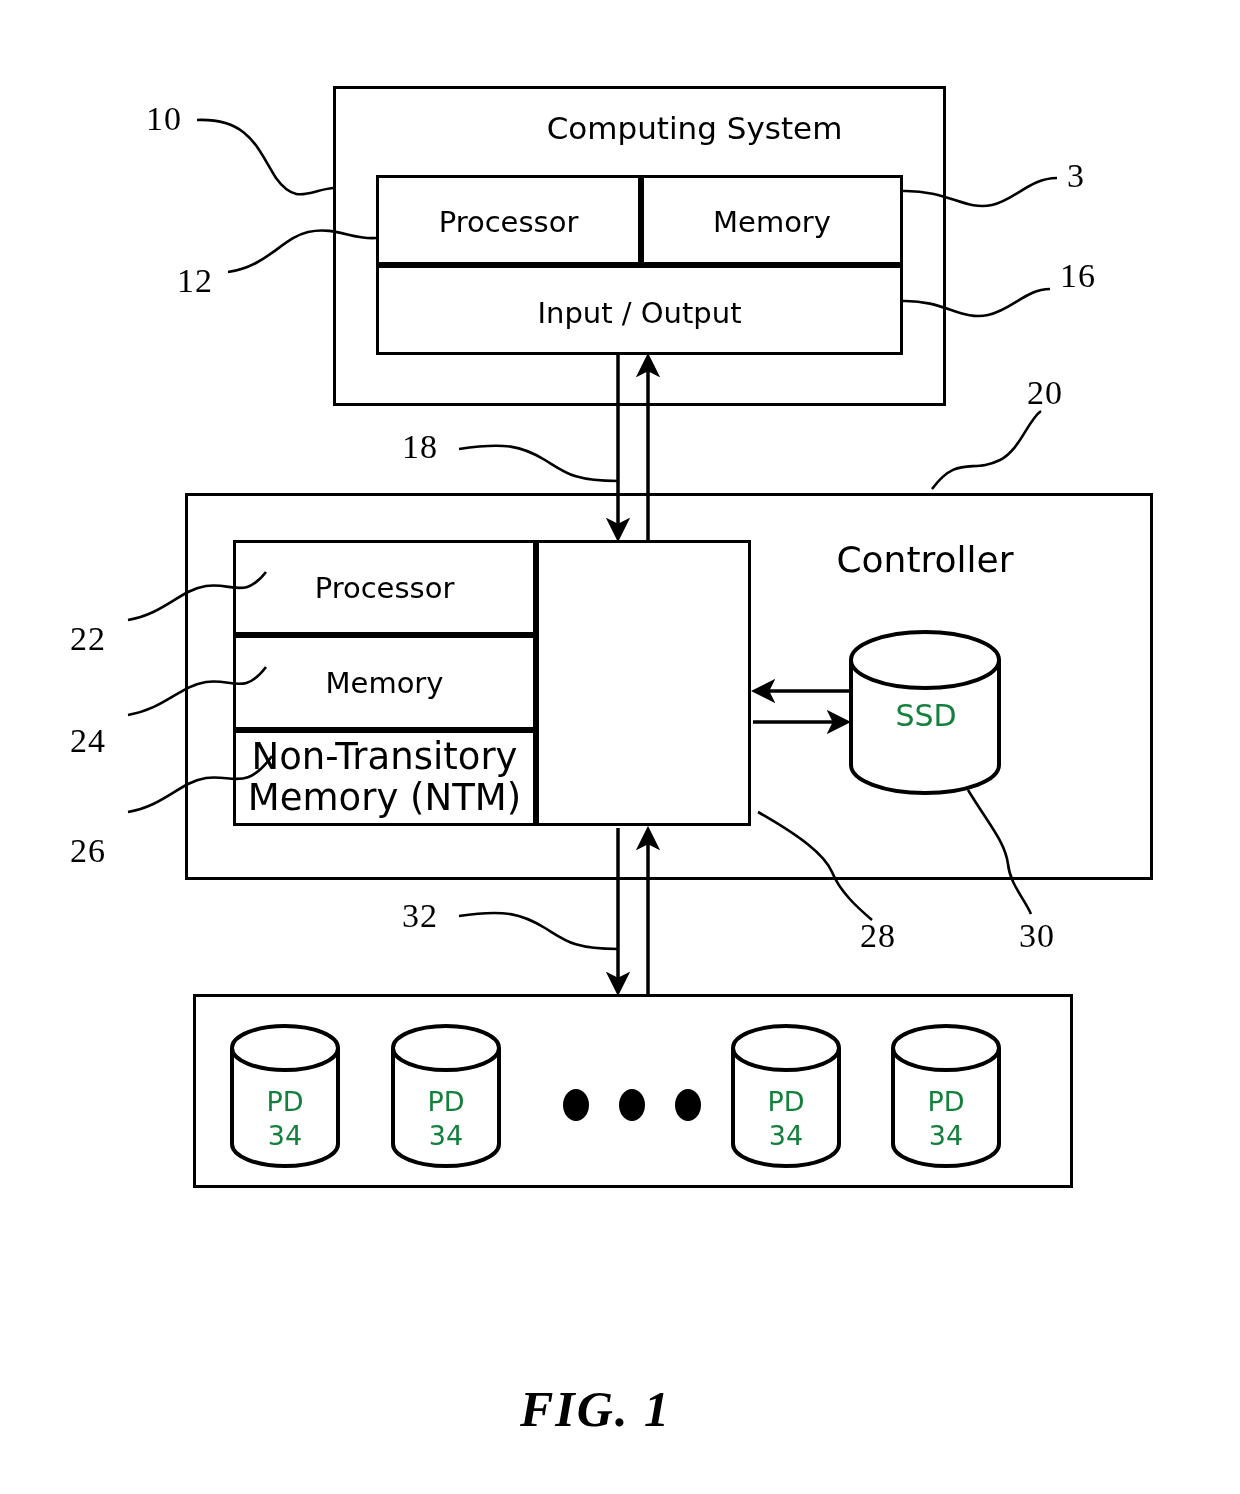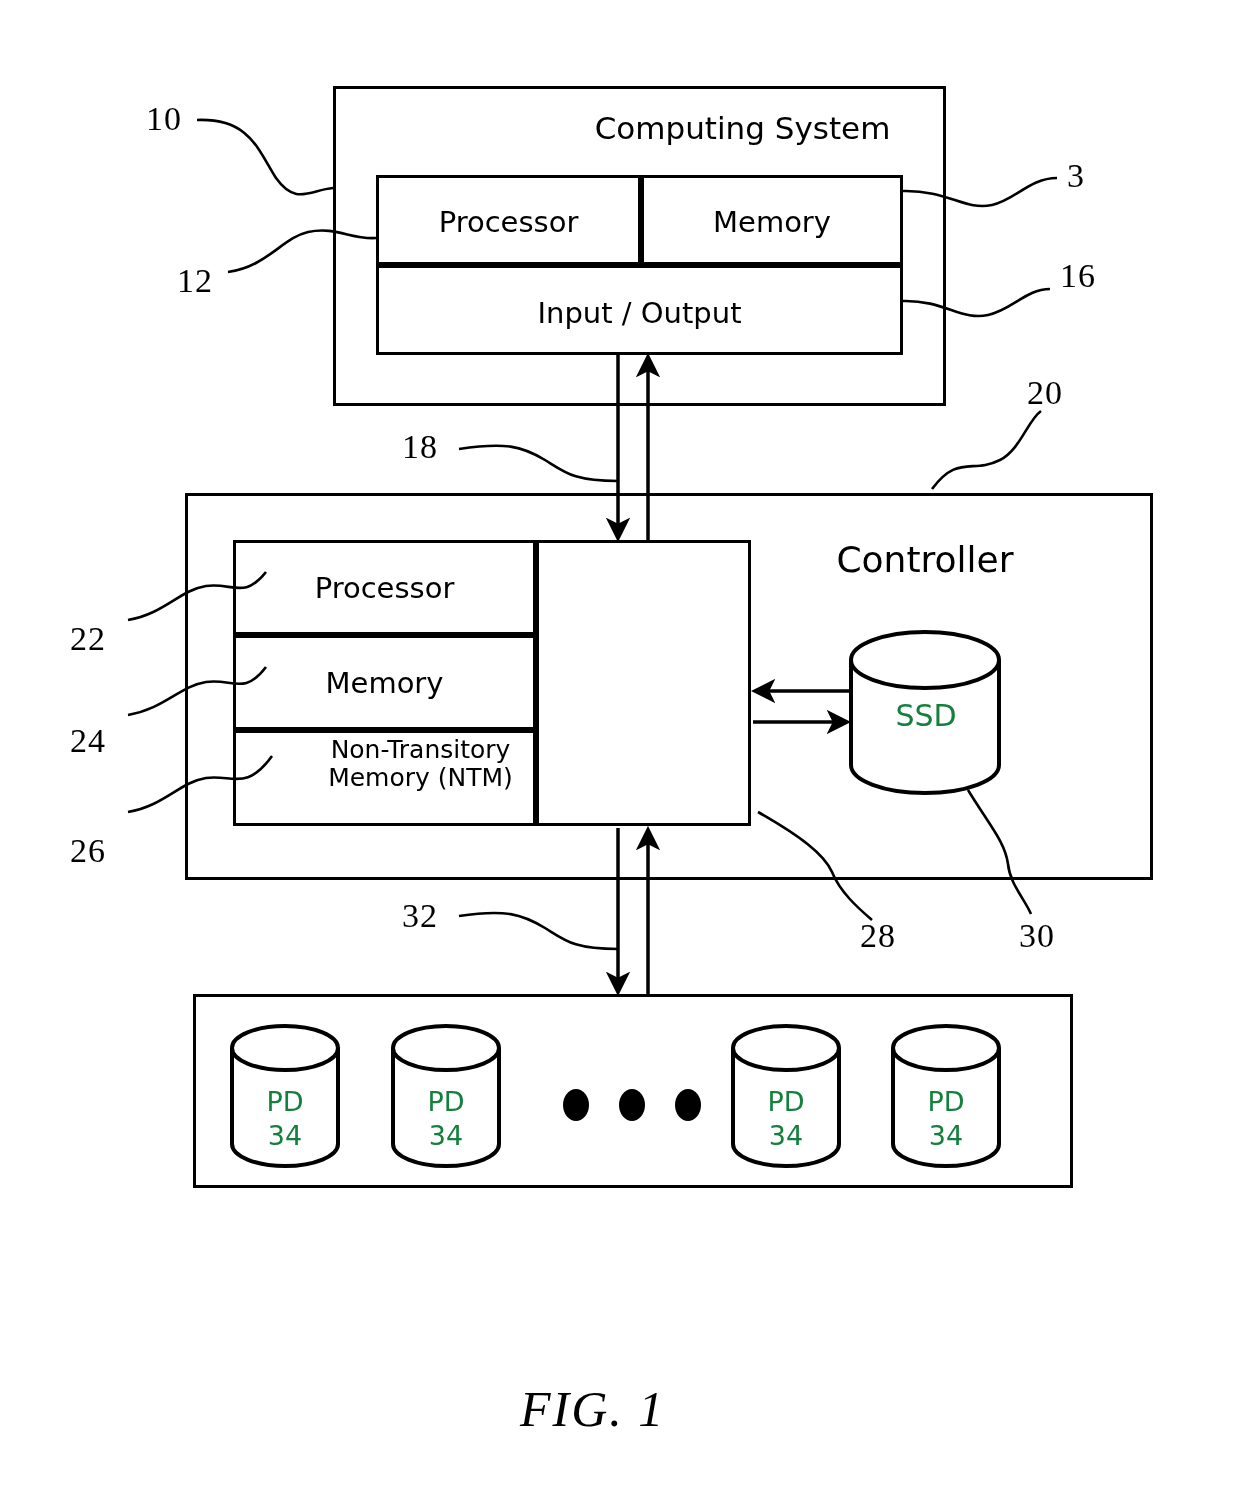--- a/index.html
+++ b/index.html
@@ -45,41 +45,41 @@
     position: absolute;
     font-family: "Liberation Serif", serif;
     font-size: 34px;
     color: #000;
     letter-spacing: 1px;
   }
   .figtitle {
     position: absolute;
     font-family: "Liberation Serif", serif;
     font-style: italic;
-    font-weight: normal;
+    font-weight: bold;
     font-size: 50px;
     letter-spacing: 2px;
     color: #000;
   }
   .cyl-label {
     position: absolute;
     text-align: center;
     font-family: "DejaVu Sans", sans-serif;
     color: #15803d;
     line-height: 1.25;
   }
 </style>
 </head>
 <body>
 
 <div id="figure">
 
   <div class="box" style="left:333px; top:86px; width:613px; height:320px;"></div>
 
-  <div class="lbl" style="left:333px; top:111px; width:723px; font-size:31px;padding-left:48px;">Computing System</div>
+  <div class="lbl" style="left:333px; top:111px; width:723px; font-size:31px;">Computing System</div>
 
   <div class="box" style="left:376px; top:175px; width:527px; height:180px;"></div>
 
   <div class="box" style="left:376px; top:175px; width:265px; height:90px; border-width:3px;"></div>
   <div class="lbl" style="left:376px; top:206px; width:265px; font-size:29px;">Processor</div>
 
   <div class="box" style="left:641px; top:175px; width:262px; height:90px; border-width:3px;"></div>
   <div class="lbl" style="left:641px; top:206px; width:262px; font-size:29px;">Memory</div>
 
   <div class="box" style="left:376px; top:265px; width:527px; height:90px; border-width:3px;"></div>
@@ -91,21 +91,21 @@
 
   <div class="box" style="left:233px; top:540px; width:518px; height:286px;"></div>
 
   <div class="box" style="left:233px; top:540px; width:303px; height:95px;"></div>
   <div class="lbl" style="left:233px; top:572px; width:303px; font-size:29px;">Processor</div>
 
   <div class="box" style="left:233px; top:635px; width:303px; height:95px;"></div>
   <div class="lbl" style="left:233px; top:667px; width:303px; font-size:29px;">Memory</div>
 
   <div class="box" style="left:233px; top:730px; width:303px; height:96px;"></div>
-  <div class="lbl" style="left:233px; top:736px; width:303px; font-size:25px;margin-left:36px;">Non-Transitory
+  <div class="lbl" style="left:233px; top:736px; width:303px; font-size:37px;">Non-Transitory
 Memory (NTM)</div>
 
   <div class="box" style="left:536px; top:540px; width:215px; height:286px;"></div>
 
   <div class="cyl-label" style="left:851px; top:697px; width:150px; font-size:30px;">SSD</div>
 
   <div class="box" style="left:193px; top:994px; width:880px; height:194px;"></div>
 
   <div class="cyl-label" style="left:237px; top:1085px; width:96px; font-size:27px;"><span>PD</span><br><span>34</span></div>
 

